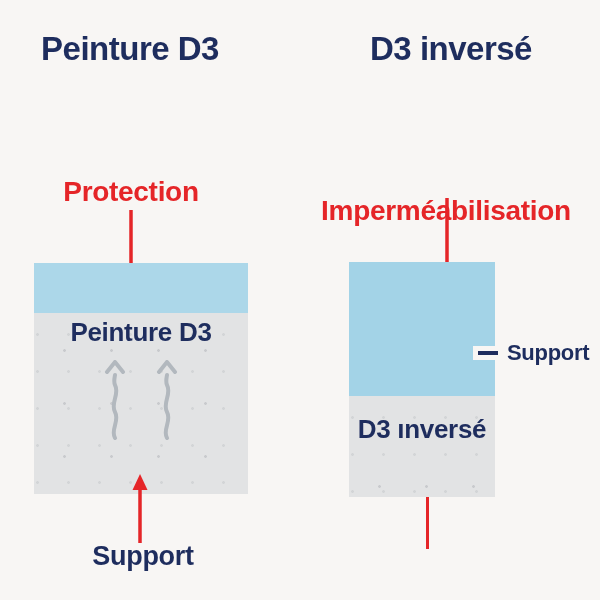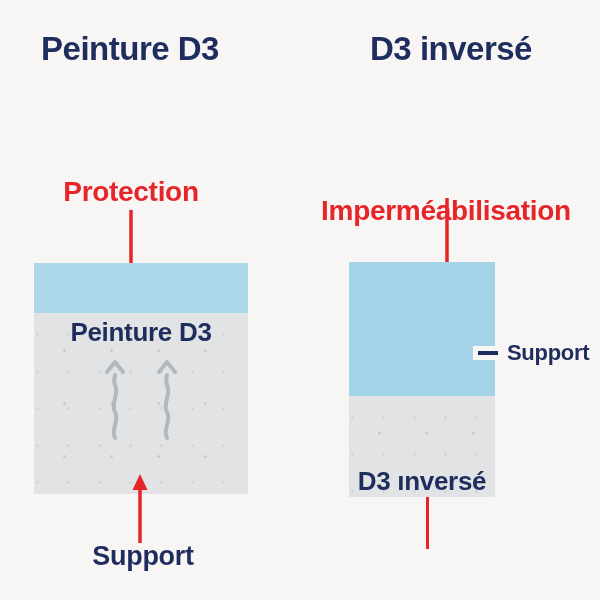--- a/index.html
+++ b/index.html
@@ -24,21 +24,21 @@
     width:100%;
     background-color:#e2e3e4;
     background-image:
       radial-gradient(circle, rgba(140,146,152,.30) 1px, transparent 1.7px),
       radial-gradient(circle, rgba(140,146,152,.18) 1px, transparent 1.7px);
     background-size:47px 53px, 31px 37px;
     background-position:7px 11px, 19px 3px;
     display:flex;flex-direction:column;align-items:center;
   }
   .left-gray{height:181px;}
-  .right-gray{height:101px;justify-content:flex-end;padding-top:18px;box-sizing:border-box;}
+  .right-gray{height:101px;justify-content:flex-start;padding-top:18px;box-sizing:border-box;}
   .block-label{font-size:26px;color:#1e2d5e;letter-spacing:-0.3px;}
   .left-block-label{margin-top:4px;}
   .waves{display:flex;gap:30px;margin-top:12px;}
   .side-support{display:flex;align-items:center;height:24px;}
   .side-dash{width:20px;height:4px;background:#1e2d5e;box-shadow:0 0 0 5px #f8f6f4;margin-right:9px;}
   .side-support-text{font-size:22px;color:#1e2d5e;letter-spacing:-0.3px;}
   .red-line{width:3px;height:52px;background:#e52528;}
   svg{display:block;}
 </style>
 </head>

